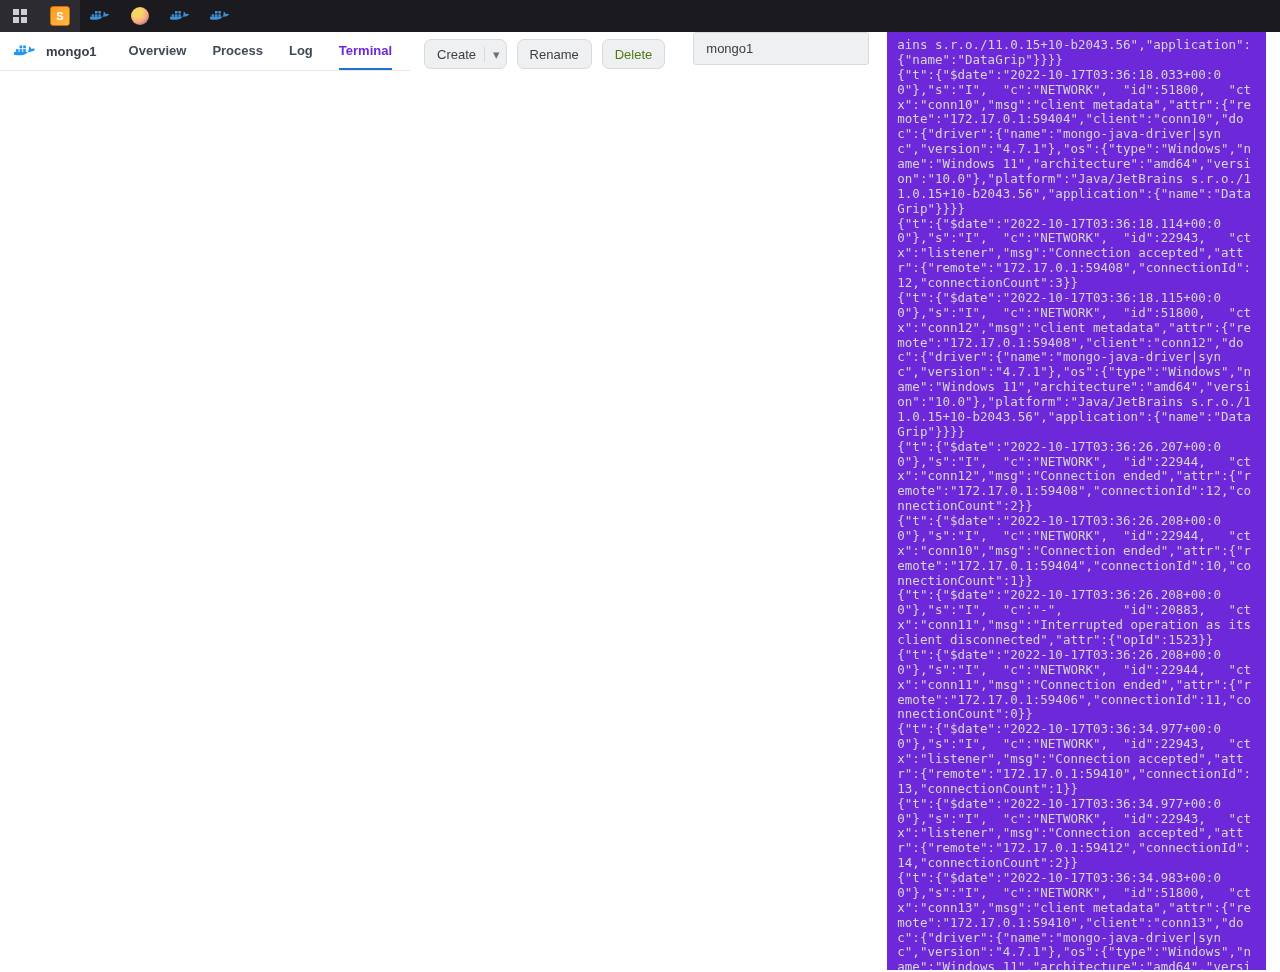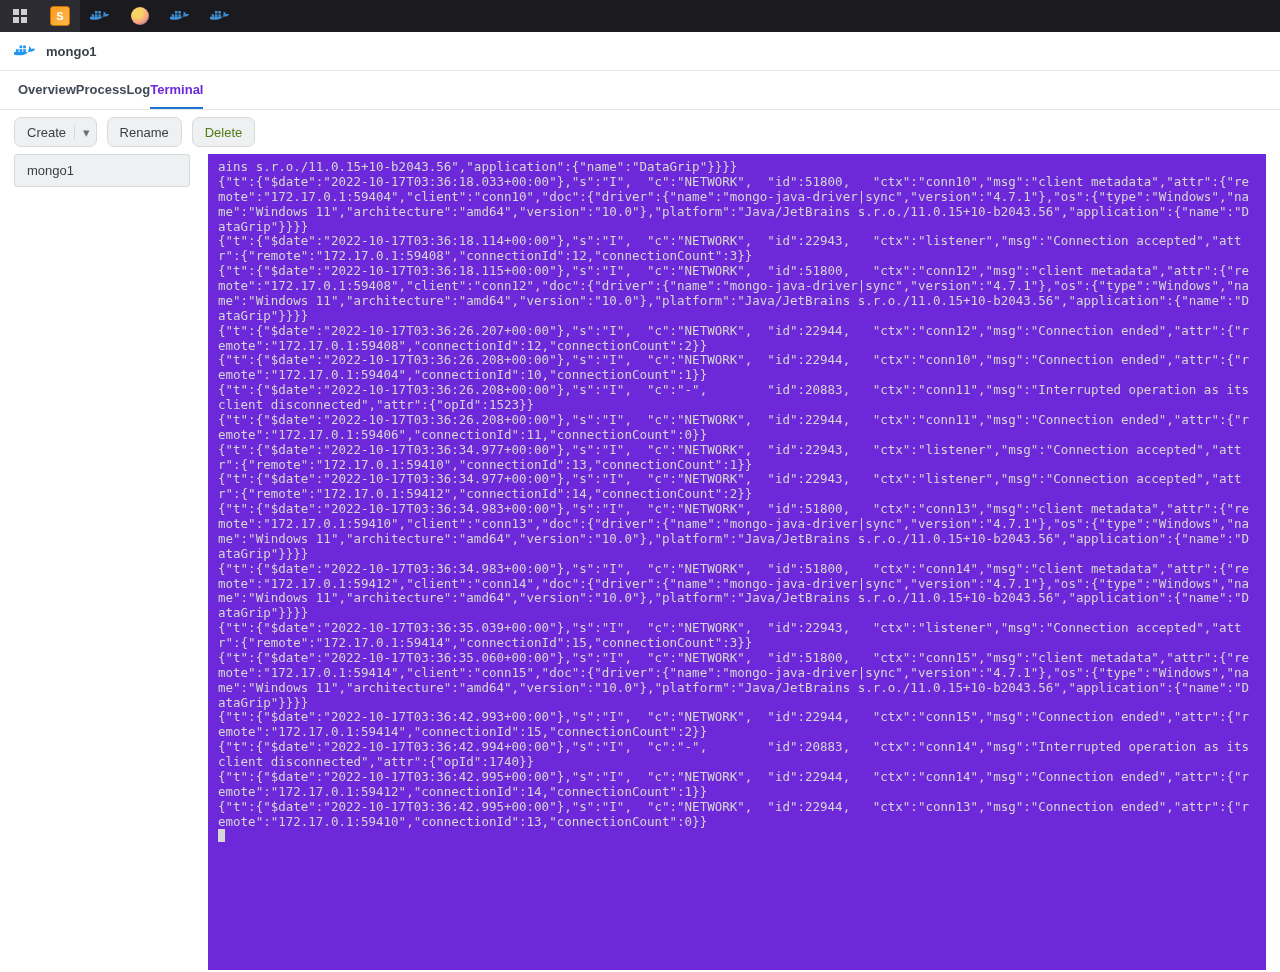--- a/index.html
+++ b/index.html
@@ -7,26 +7,26 @@
   #taskstrip{height:32px;background:#1a1a1f;display:flex;align-items:center;padding:0 0}
   #taskstrip .slot{width:40px;height:32px;display:flex;align-items:center;justify-content:center;color:#8aa9d6}
   #taskstrip .slot.sel{background:#2b2b31}
   #taskstrip .grid-ico{width:14px;height:14px;display:grid;grid-template-columns:6px 6px;grid-template-rows:6px 6px;gap:2px}
   #taskstrip .grid-ico span{background:#cfcfcf}
   .whale svg{width:20px;height:14px;display:block}
   .sublime{width:18px;height:18px;border-radius:3px;background:linear-gradient(135deg,#ff9a1f,#ffb84d);display:flex;align-items:center;justify-content:center;color:#fff;font-weight:700;font-size:11px;border:1px solid #c57200}
   .browser{width:18px;height:18px;border-radius:50%;background:radial-gradient(circle at 35% 30%,#f6d365 0 30%,#fda085 60%,#2b5876 100%)}
 
   
-  #page{position:absolute;inset:32px 0 0 0;background:#fff;display:flex;flex-direction:column}
+  #page{position:absolute;inset:32px 0 0 0;background:#fff;display:flex;flex-direction:row}
   #titlebar{height:38px;display:flex;align-items:center;gap:10px;padding:0 14px;border-bottom:1px solid #e7e7ea}
   #titlebar .whale svg{width:22px;height:16px}
   #titlebar .title{color:#3a3f46;font-weight:600}
 
-  #tabs{height:38px;display:flex;align-items:stretch;border-bottom:1px solid #e7e7ea;padding:0 18px;}
+  #tabs{height:38px;display:flex;align-items:stretch;border-bottom:1px solid #e7e7ea;padding:0 18px;gap:26px}
   #tabs .tab{display:flex;align-items:center;color:#414a55;font-weight:600;font-size:13px;border-bottom:2px solid transparent;cursor:pointer}
   #tabs .tab.active{color:#6d28d9;border-bottom-color:#1f72d0}
 
   #toolbar{height:44px;display:flex;align-items:center;gap:10px;padding:0 14px}
   .btn{background:#eef0f2;border:1px solid #d7dbde;color:#3a3f46;border-radius:7px;height:28px;display:flex;align-items:center;padding:0 12px;font-size:13px;cursor:pointer}
   .btn.split{padding-right:6px}
   .btn .caret{margin-left:8px;border-left:1px solid #d7dbde;padding-left:8px;color:#6b7076}
   .btn.disabled{color:#4d7c0f;cursor:default}
 
   #body{flex:1;display:flex;min-height:0;padding:0 14px 14px 14px;gap:18px}

